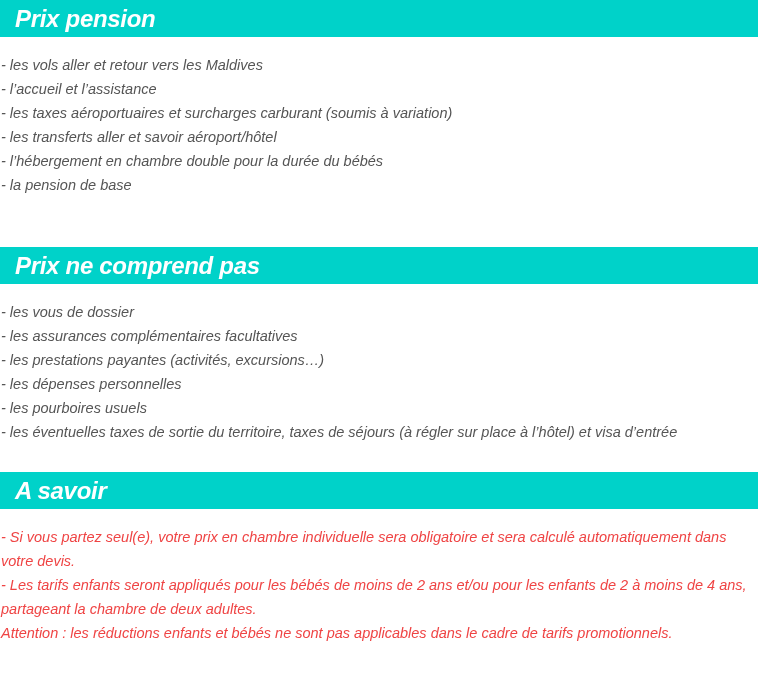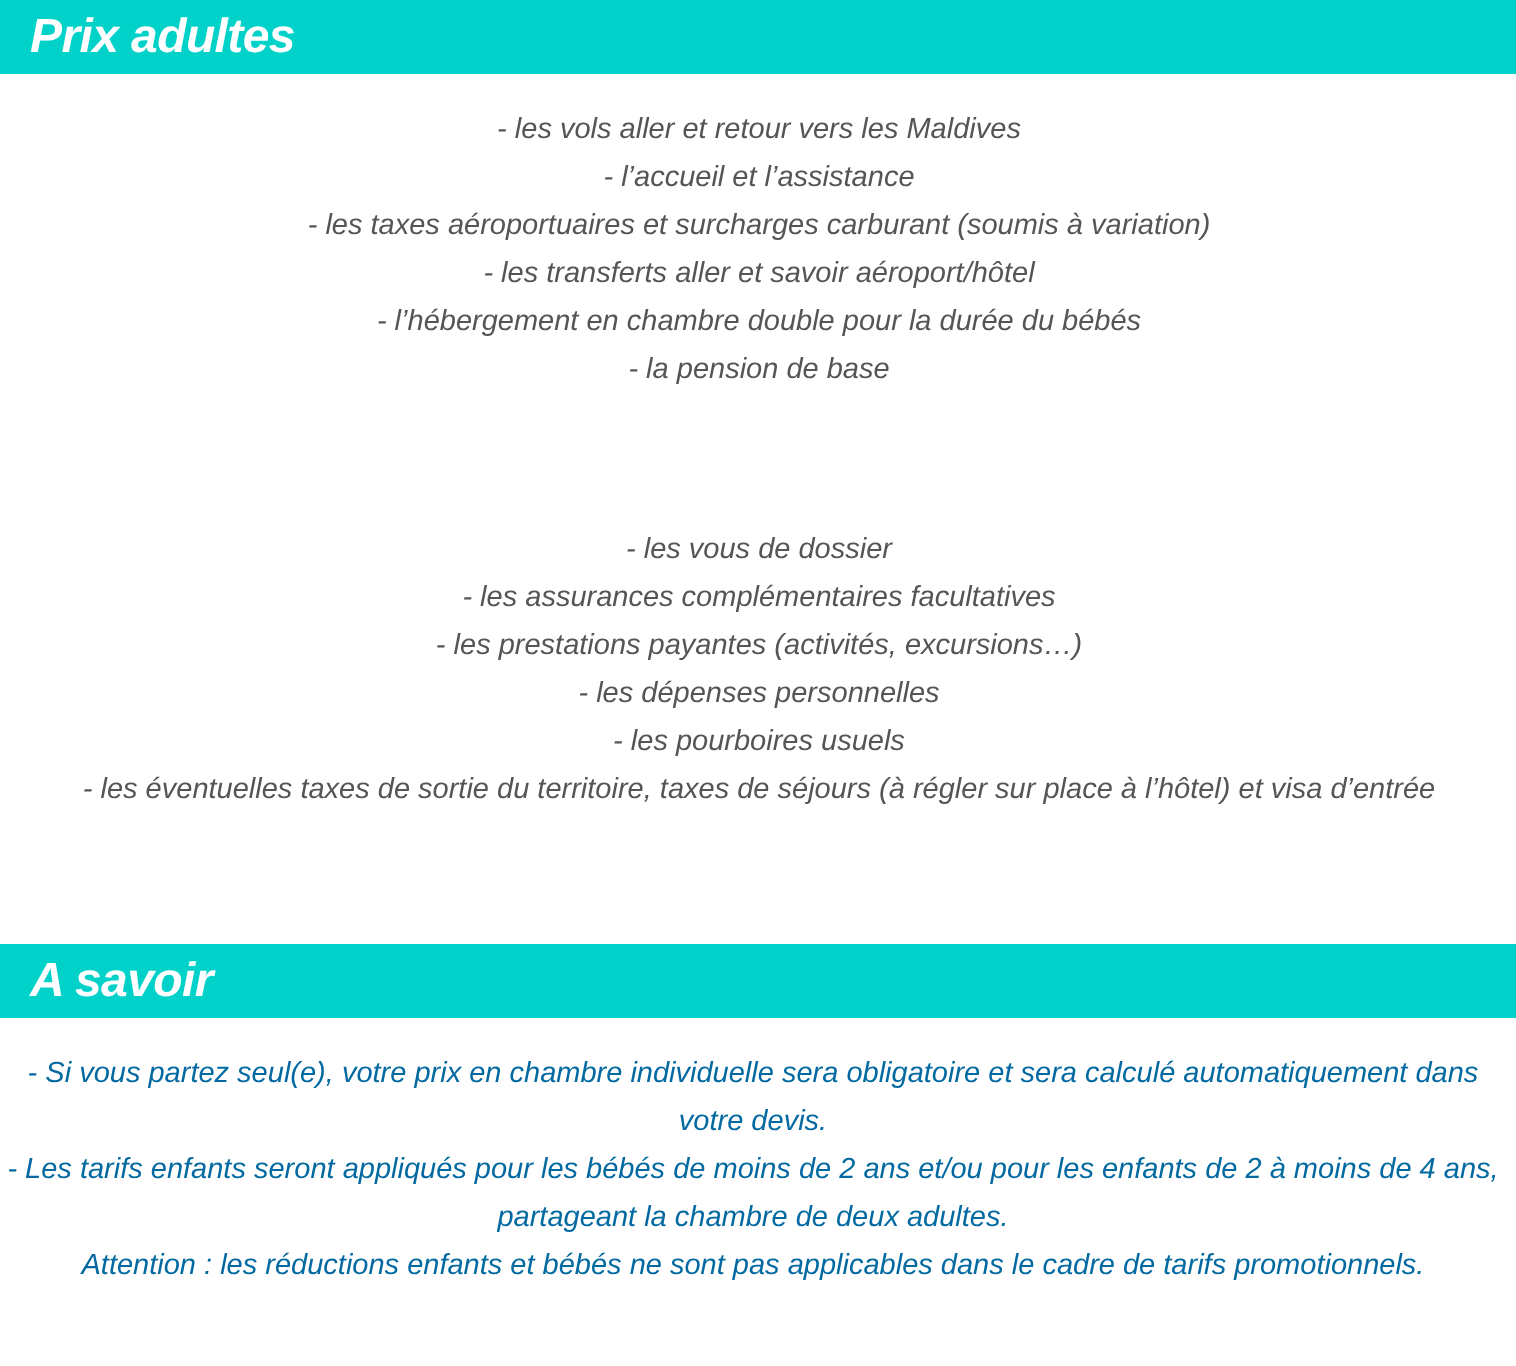--- a/index.html
+++ b/index.html
@@ -25,63 +25,65 @@
       color: #ffffff;
       font-size: 24px;
       font-style: italic;
       font-weight: bold;
       letter-spacing: -0.3px;
       margin: 0;
       line-height: 37px;
     }
     .section-body {
       padding-top: 16px;
-      text-align: center;
     }
     .line {
       font-size: 14.5px;
       font-style: italic;
       color: #555555;
       line-height: 24px;
       margin: 0;
       padding-left: 1px;
       white-space: nowrap;
     }
     .para {
       font-size: 14.5px;
       font-style: italic;
-      color: #0369a1;
+      color: #ef4444;
       line-height: 24px;
       margin: 0;
       padding-left: 1px;
       padding-right: 6px;
     }
     #sec1 { position: absolute; top: 0; left: 0; width: 758px; }
     #sec2 { position: absolute; top: 247px; left: 0; width: 758px; }
     #sec3 { position: absolute; top: 472px; left: 0; width: 758px; }
     #sec1 .section-body, #sec2 .section-body, #sec3 .section-body { padding-top: 16px; }
   </style>
 </head>
 <body>
 
 <div id="sec1">
   <div class="section-header">
-    <h2 class="section-title">Prix adultes</h2>
+    <h2 class="section-title">Prix pension</h2>
   </div>
   <div class="section-body">
     <p class="line">- les vols aller et retour vers les Maldives</p>
     <p class="line">- l’accueil et l’assistance</p>
     <p class="line">- les taxes aéroportuaires et surcharges carburant (soumis à variation)</p>
     <p class="line">- les transferts aller et savoir aéroport/hôtel</p>
     <p class="line">- l’hébergement en chambre double pour la durée du bébés</p>
     <p class="line">- la pension de base</p>
   </div>
 </div>
 
 <div id="sec2">
+  <div class="section-header">
+    <h2 class="section-title">Prix ne comprend pas</h2>
+  </div>
   <div class="section-body">
     <p class="line">- les vous de dossier</p>
     <p class="line">- les assurances complémentaires facultatives</p>
     <p class="line">- les prestations payantes (activités, excursions…)</p>
     <p class="line">- les dépenses personnelles</p>
     <p class="line">- les pourboires usuels</p>
     <p class="line">- les éventuelles taxes de sortie du territoire, taxes de séjours (à régler sur place à l’hôtel) et visa d’entrée</p>
   </div>
 </div>
 

